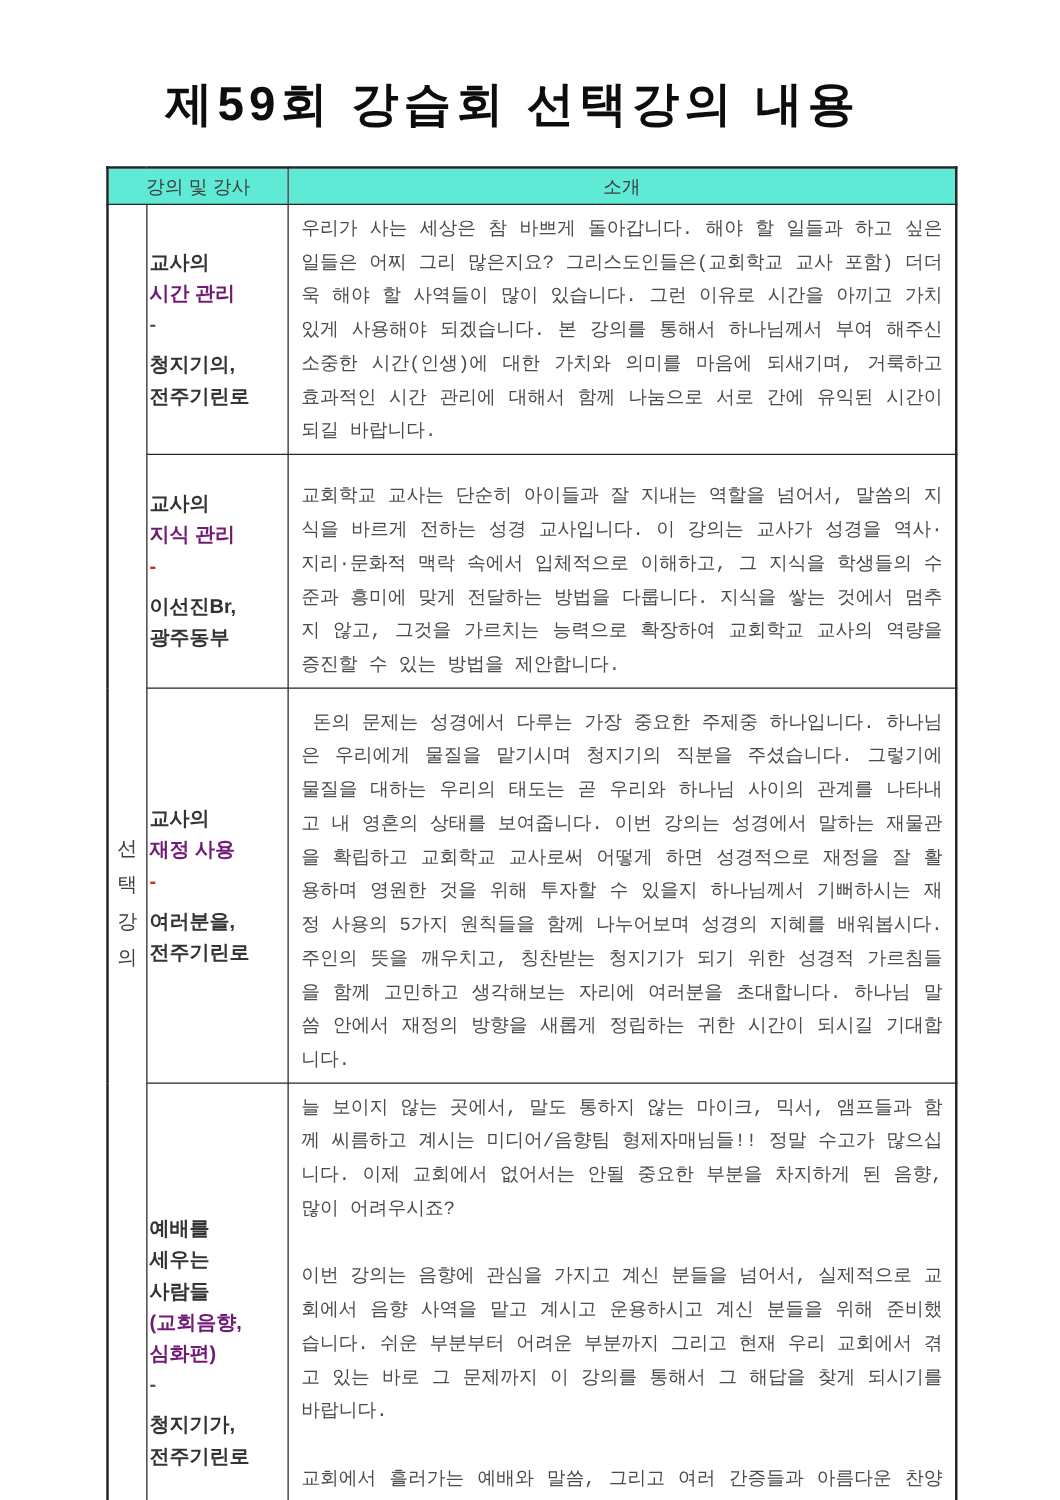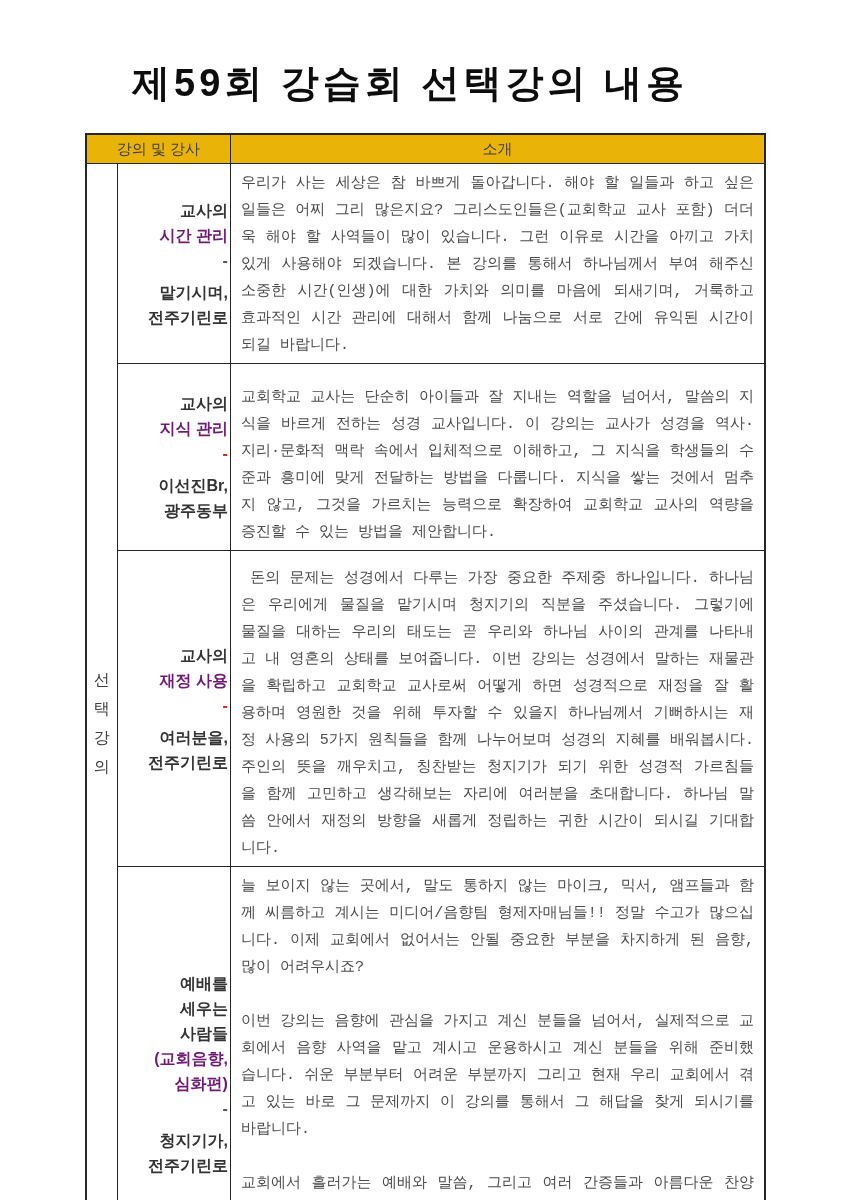--- a/index.html
+++ b/index.html
@@ -32,37 +32,37 @@
   table.lecture-table th,
   table.lecture-table td{
     border:1px solid #262626;
     overflow:hidden;
   }
   tr.head th{
     height:24px;
     font-size:15px;
     font-weight:normal;
     color:#3f3f3f;
-    background:#eab308;
+    background:#5eead4;
     text-align:center;
     vertical-align:middle;
     padding:2px 0;
   }
   td.side{
     width:31px;
     text-align:center;
     vertical-align:middle;
     font-size:16px;
     color:#3f3f3f;
     background:#ffffff;
   }
   td.side span{display:block;line-height:29px;}
   td.course{
     width:113px;
-    text-align:right;
+    text-align:left;
     vertical-align:middle;
     font-size:16px;
     font-weight:bold;
     color:#333333;
     line-height:25px;
     padding:20px 2px;
   }
   td.course .red{color:#701a75;}
   td.course .dash-dark{color:#5a5a5a;font-weight:bold;}
   td.course .dash-red{color:#cb2b20;font-weight:bold;}
@@ -107,21 +107,21 @@
         <td class="side" rowspan="4">
           <span>선</span>
           <span>택</span>
           <span>강</span>
           <span>의</span>
         </td>
         <td class="course">
           <div>교사의</div>
           <div class="red">시간 관리</div>
           <div class="dash-row dash-dark">-</div>
-          <div>맡기시며,</div>
+          <div>청지기의,</div>
           <div>전주기린로</div>
         </td>
         <td class="desc">
           <p>우리가 사는 세상은 참 바쁘게 돌아갑니다. 해야 할 일들과 하고 싶은 일들은 어찌 그리 많은지요? 그리스도인들은(교회학교 교사 포함) 더더욱 해야 할 사역들이 많이 있습니다. 그런 이유로 시간을 아끼고 가치 있게 사용해야 되겠습니다. 본 강의를 통해서 하나님께서 부여 해주신 소중한 시간(인생)에 대한 가치와 의미를 마음에 되새기며, 거룩하고 효과적인 시간 관리에 대해서 함께 나눔으로 서로 간에 유익된 시간이 되길 바랍니다.</p>
         </td>
       </tr>
 
       <tr style="height:168px">
         <td class="course">
           <div>교사의</div>

